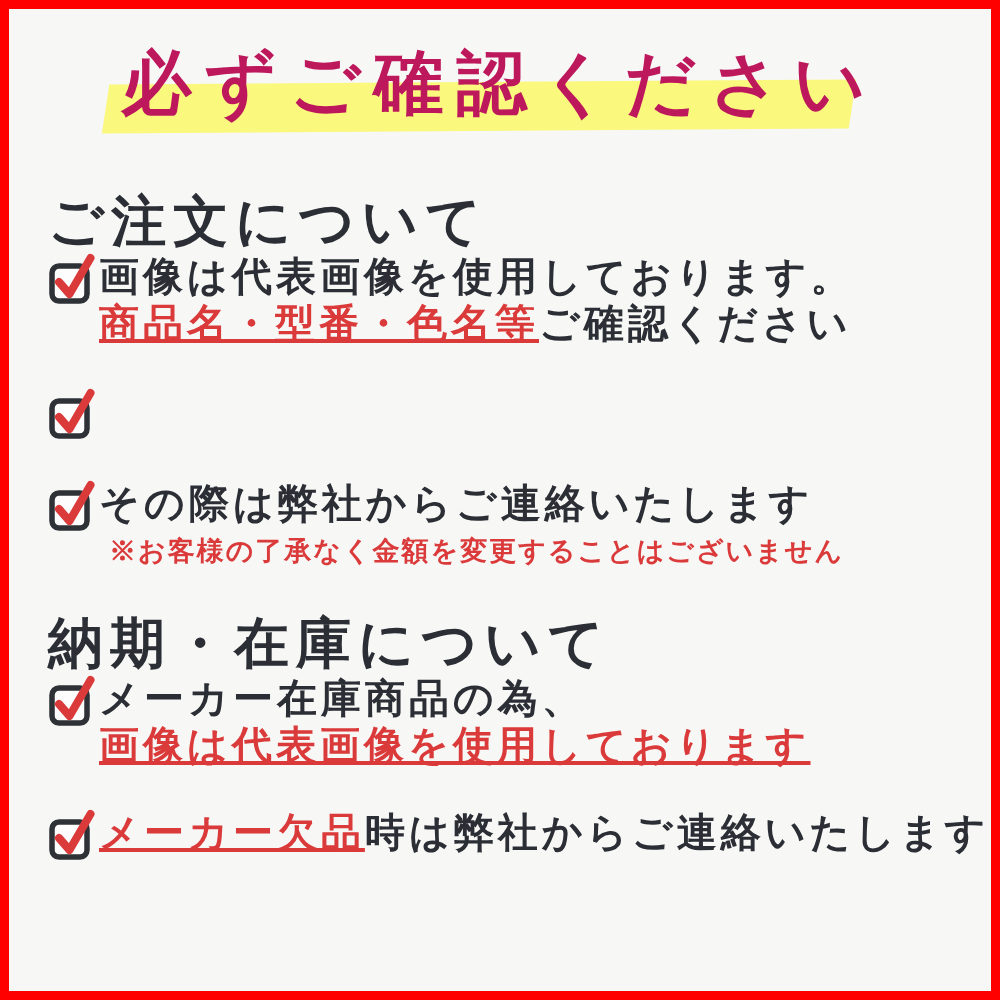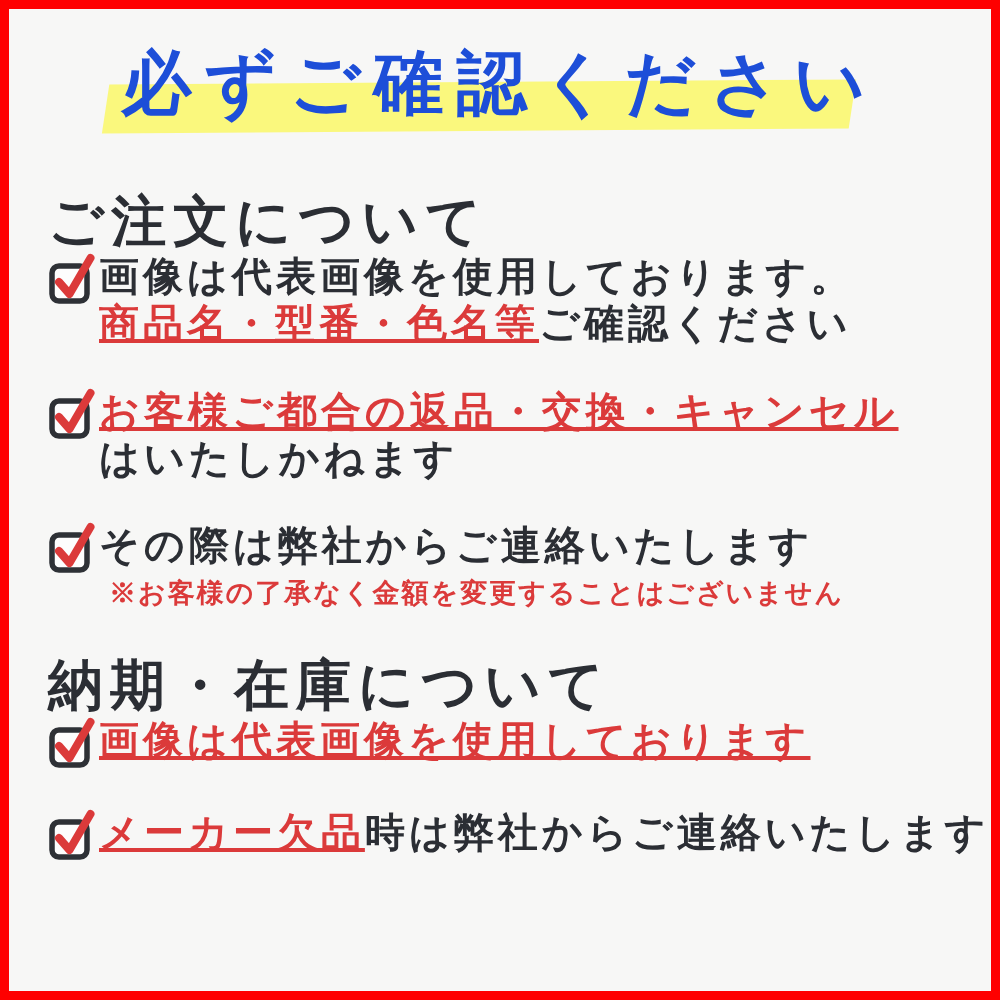--- a/index.html
+++ b/index.html
@@ -40,21 +40,21 @@
     top:48px;height:49px;
     background:var(--yellow);
     transform:skewX(-9deg) rotate(-0.4deg);
     z-index:0;
   }
   .title-text{
     position:relative;z-index:1;
     font-size:70px;
     font-weight:700;
     letter-spacing:13px;
-    color:#1d4ed8;
+    color:#be185d;
     line-height:100px;
     white-space:nowrap;
   }
   
   .sec-heading{
     margin-top:44px;
     font-size:55px;
     font-weight:700;
     letter-spacing:7px;
     color:var(--dark);
@@ -115,42 +115,39 @@
         <div class="item-text">
           <div><span class="seg-dark">画像は代表画像を使用しております。</span></div>
           <div><span class="seg-red">商品名・型番・色名等</span><span class="seg-dark">ご確認ください</span></div>
         </div>
       </div>
       <div class="item">
         <svg width="47" height="52" viewBox="0 0 47 52" class="chk">
           <rect x="4" y="13" width="35" height="35" rx="7" stroke-width="5.5" class="chk-box"></rect>
           <path d="M11 29 L21.5 41 L42.5 5" stroke-width="8" stroke-linecap="round" stroke-linejoin="round" class="chk-mark"></path>
         </svg>
-        <div class="item-text">
-          <div><span class="seg-red">お客様ご都合の返品・交換・キャンセル</span></div>
-          <div><span class="seg-dark">はいたしかねます</span></div>
-        </div>
       </div>
       <div class="item">
         <svg width="47" height="52" viewBox="0 0 47 52" class="chk">
           <rect x="4" y="13" width="35" height="35" rx="7" stroke-width="5.5" class="chk-box"></rect>
           <path d="M11 29 L21.5 41 L42.5 5" stroke-width="8" stroke-linecap="round" stroke-linejoin="round" class="chk-mark"></path>
         </svg>
         <div class="item-text">
           <div><span class="seg-dark">その際は弊社からご連絡いたします</span></div>
           <div class="item-note">※お客様の了承なく金額を変更することはございません</div>
         </div>
       </div>
       <div class="sec-heading">納期・在庫について</div>
       <div class="item first">
         <svg width="47" height="52" viewBox="0 0 47 52" class="chk">
           <rect x="4" y="13" width="35" height="35" rx="7" stroke-width="5.5" class="chk-box"></rect>
           <path d="M11 29 L21.5 41 L42.5 5" stroke-width="8" stroke-linecap="round" stroke-linejoin="round" class="chk-mark"></path>
         </svg>
         <div class="item-text">
+          <div><span class="seg-dark">メーカー在庫商品の為、</span></div>
           <div><span class="seg-red">画像は代表画像を使用しております</span></div>
         </div>
       </div>
       <div class="item">
         <svg width="47" height="52" viewBox="0 0 47 52" class="chk">
           <rect x="4" y="13" width="35" height="35" rx="7" stroke-width="5.5" class="chk-box"></rect>
           <path d="M11 29 L21.5 41 L42.5 5" stroke-width="8" stroke-linecap="round" stroke-linejoin="round" class="chk-mark"></path>
         </svg>
         <div class="item-text">
           <div><span class="seg-red">メーカー欠品</span><span class="seg-dark">時は弊社からご連絡いたします</span></div>

